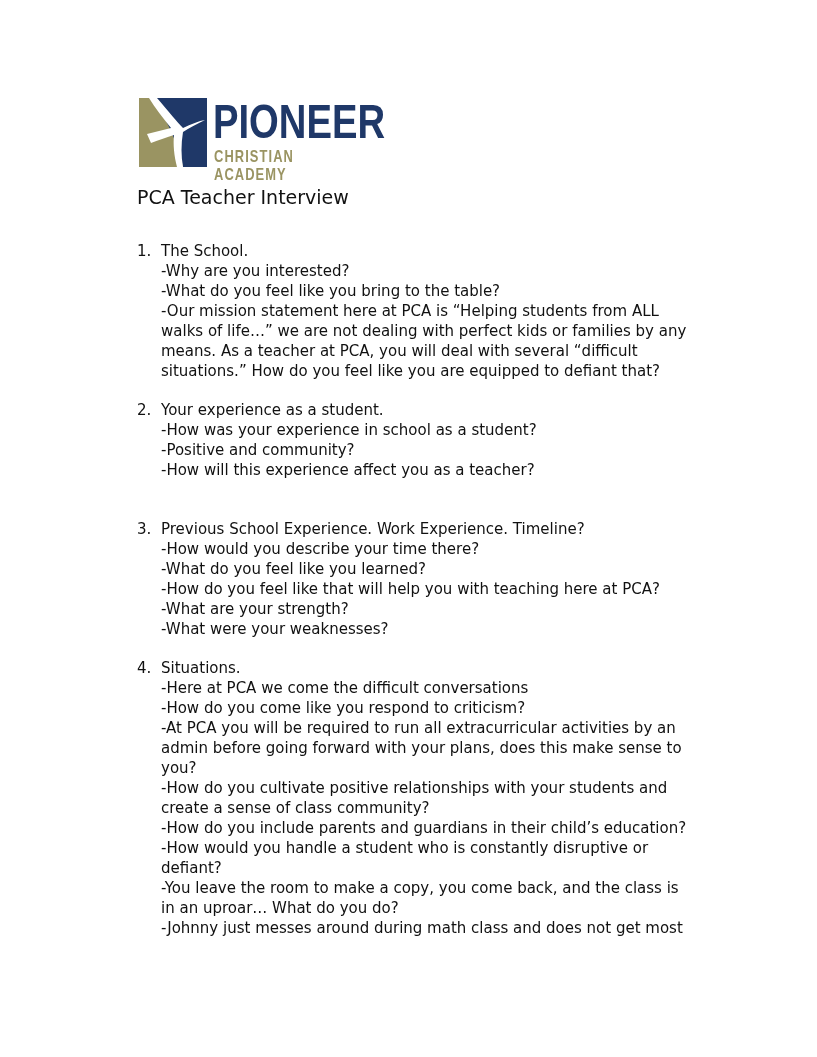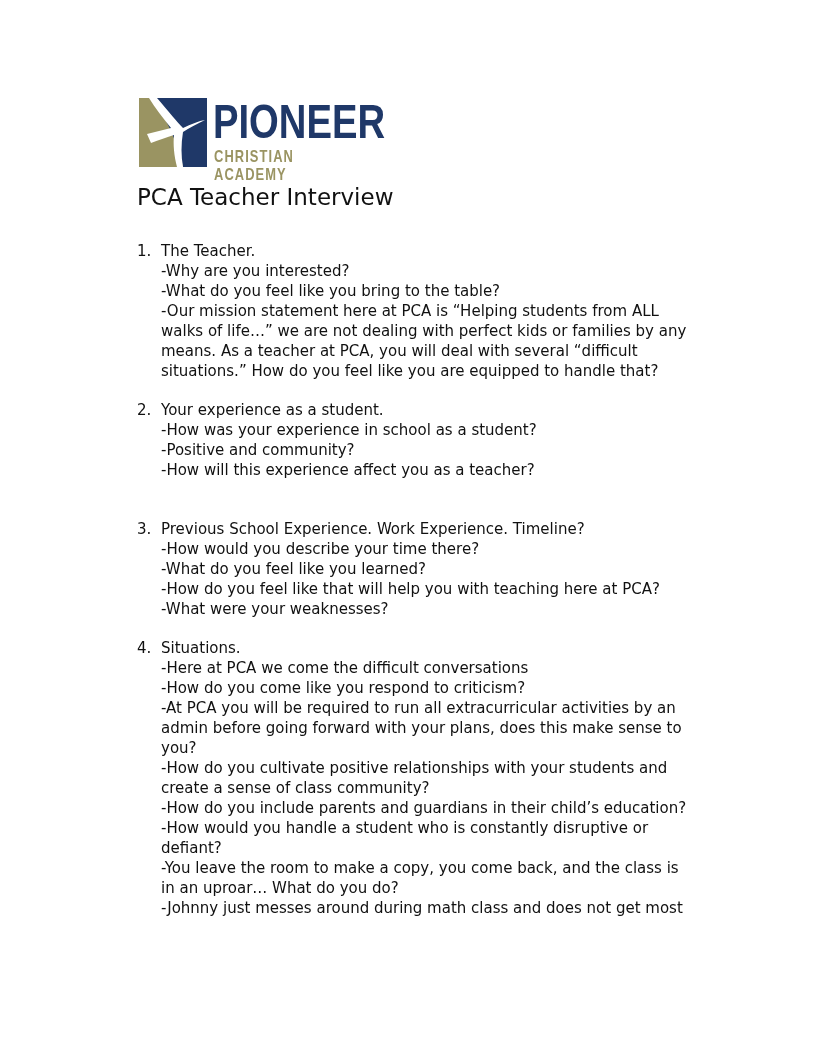--- a/index.html
+++ b/index.html
@@ -7,21 +7,21 @@
            font-family: "DejaVu Sans", sans-serif; color: #111; }
     .page { position: absolute; left: 16px; top: 0; width: 817px; height: 947px; background: #fff; }
     .logo { position: absolute; left: 123px; top: 98px; width: 255px; height: 70px; }
     .logo-mark { position: absolute; left: 0; top: 0; width: 68px; height: 69px; }
     .logo-word { position: absolute; left: 74px; top: -4px; font-family: "Liberation Sans", sans-serif;
                  font-weight: bold; font-size: 49px; letter-spacing: 0px; color: #1f3868;
                  transform: scaleX(0.78); transform-origin: left top; line-height: 54px; }
     .logo-sub { position: absolute; left: 75px; top: 50px; font-family: "Liberation Sans", sans-serif;
                 font-weight: bold; font-size: 17px; color: #9a9462; letter-spacing: 1.4px;
                 transform: scaleX(0.76); transform-origin: left top; line-height: 18px; }
-    .title { position: absolute; left: 121px; top: 182px; font-size: 23px; line-height: 30px; color: #111; }
+    .title { position: absolute; left: 121px; top: 182px; font-size: 19px; line-height: 30px; color: #111; }
     .list { position: absolute; left: 121px; top: 241px; width: 600px; font-size: 15px; line-height: 20px; }
     .item { position: relative; padding-left: 24px; }
     .num { position: absolute; left: 0; top: 0; }
     .line { display: block; white-space: nowrap; }
     .gap-a { height: 19px; }
     .gap-b { height: 39px; }
   </style>
 </head>
 <body>
 
@@ -36,45 +36,46 @@
     <div class="logo-word">PIONEER</div>
     <div class="logo-sub">CHRISTIAN ACADEMY</div>
   </div>
 
   <div class="title">PCA Teacher Interview</div>
 
   <div class="list">
 
     <div class="item">
       <span class="num">1.</span>
-      <span class="line">The Teacher.</span>
+      <span class="line">The School.</span>
       <span class="line">-Why are you interested?</span>
       <span class="line">-What do you feel like you bring to the table?</span>
       <span class="line">-Our mission statement here at PCA is “Helping students from ALL</span>
       <span class="line">walks of life…” we are not dealing with perfect kids or families by any</span>
       <span class="line">means. As a teacher at PCA, you will deal with several “difficult</span>
-      <span class="line">situations.” How do you feel like you are equipped to handle that?</span>
+      <span class="line">situations.” How do you feel like you are equipped to defiant that?</span>
     </div>
     <div class="gap-a"></div>
 
     <div class="item">
       <span class="num">2.</span>
       <span class="line">Your experience as a student.</span>
       <span class="line">-How was your experience in school as a student?</span>
       <span class="line">-Positive and community?</span>
       <span class="line">-How will this experience affect you as a teacher?</span>
     </div>
     <div class="gap-b"></div>
 
     <div class="item">
       <span class="num">3.</span>
       <span class="line">Previous School Experience. Work Experience. Timeline?</span>
       <span class="line">-How would you describe your time there?</span>
       <span class="line">-What do you feel like you learned?</span>
       <span class="line">-How do you feel like that will help you with teaching here at PCA?</span>
+      <span class="line">-What are your strength?</span>
       <span class="line">-What were your weaknesses?</span>
     </div>
     <div class="gap-a"></div>
 
     <div class="item">
       <span class="num">4.</span>
       <span class="line">Situations.</span>
       <span class="line">-Here at PCA we come the difficult conversations</span>
       <span class="line">-How do you come like you respond to criticism?</span>
       <span class="line">-At PCA you will be required to run all extracurricular activities by an</span>

